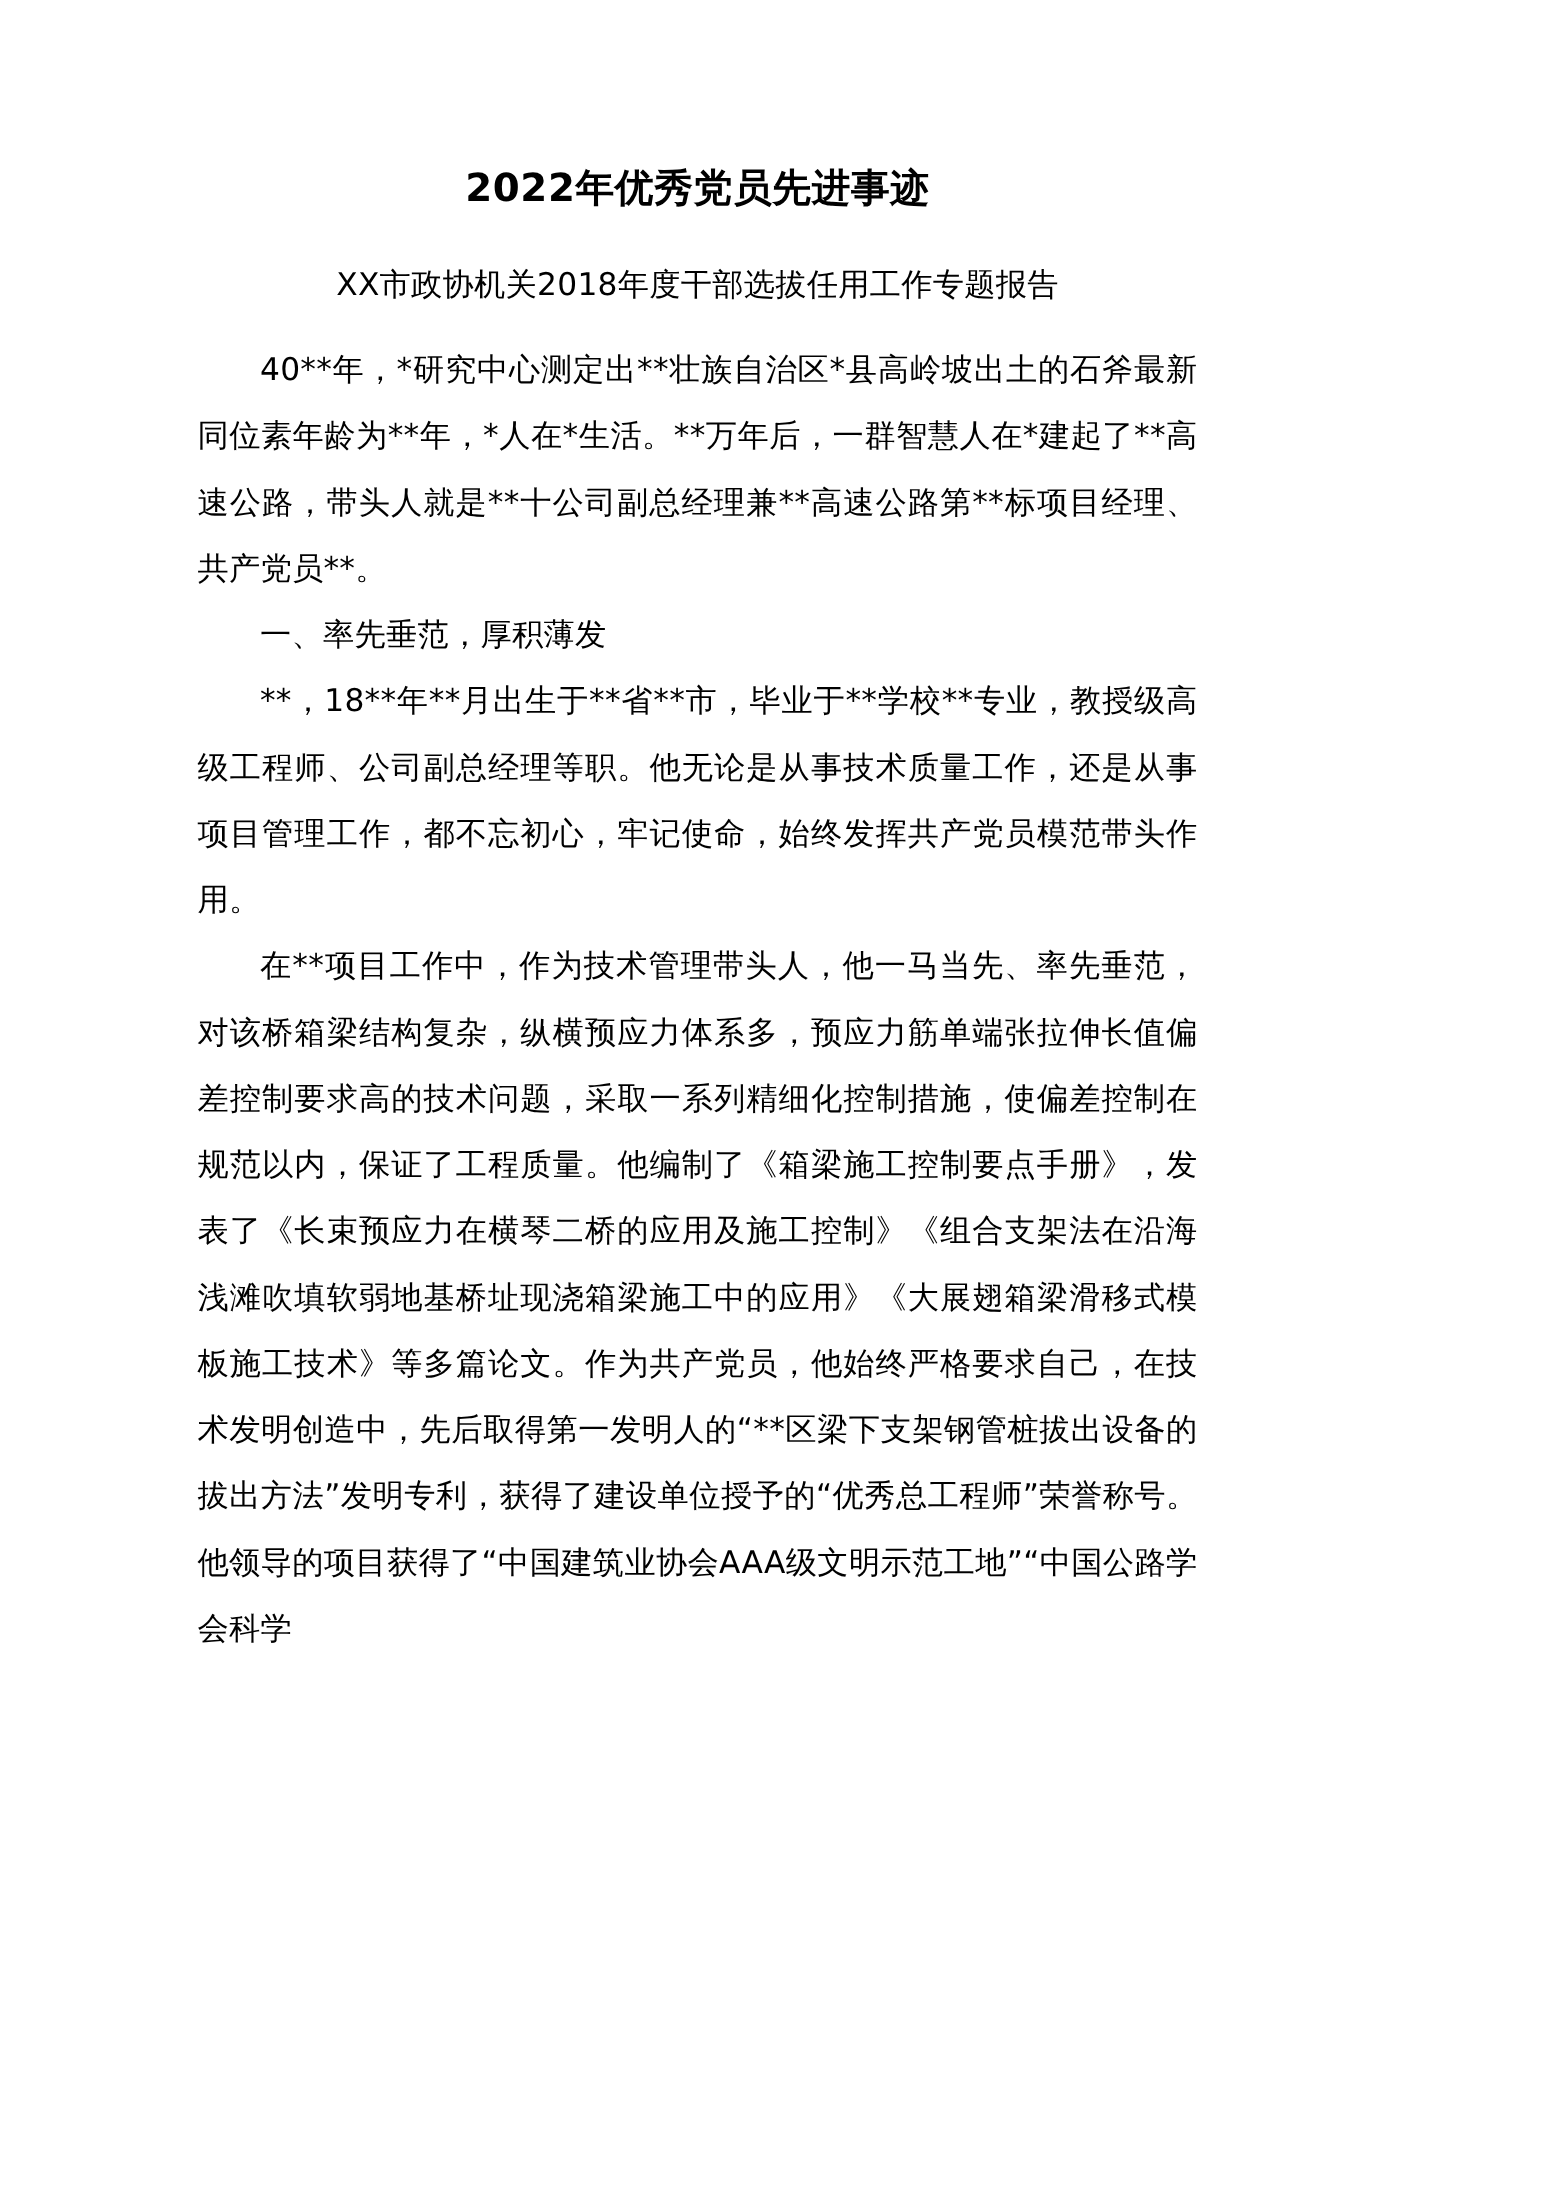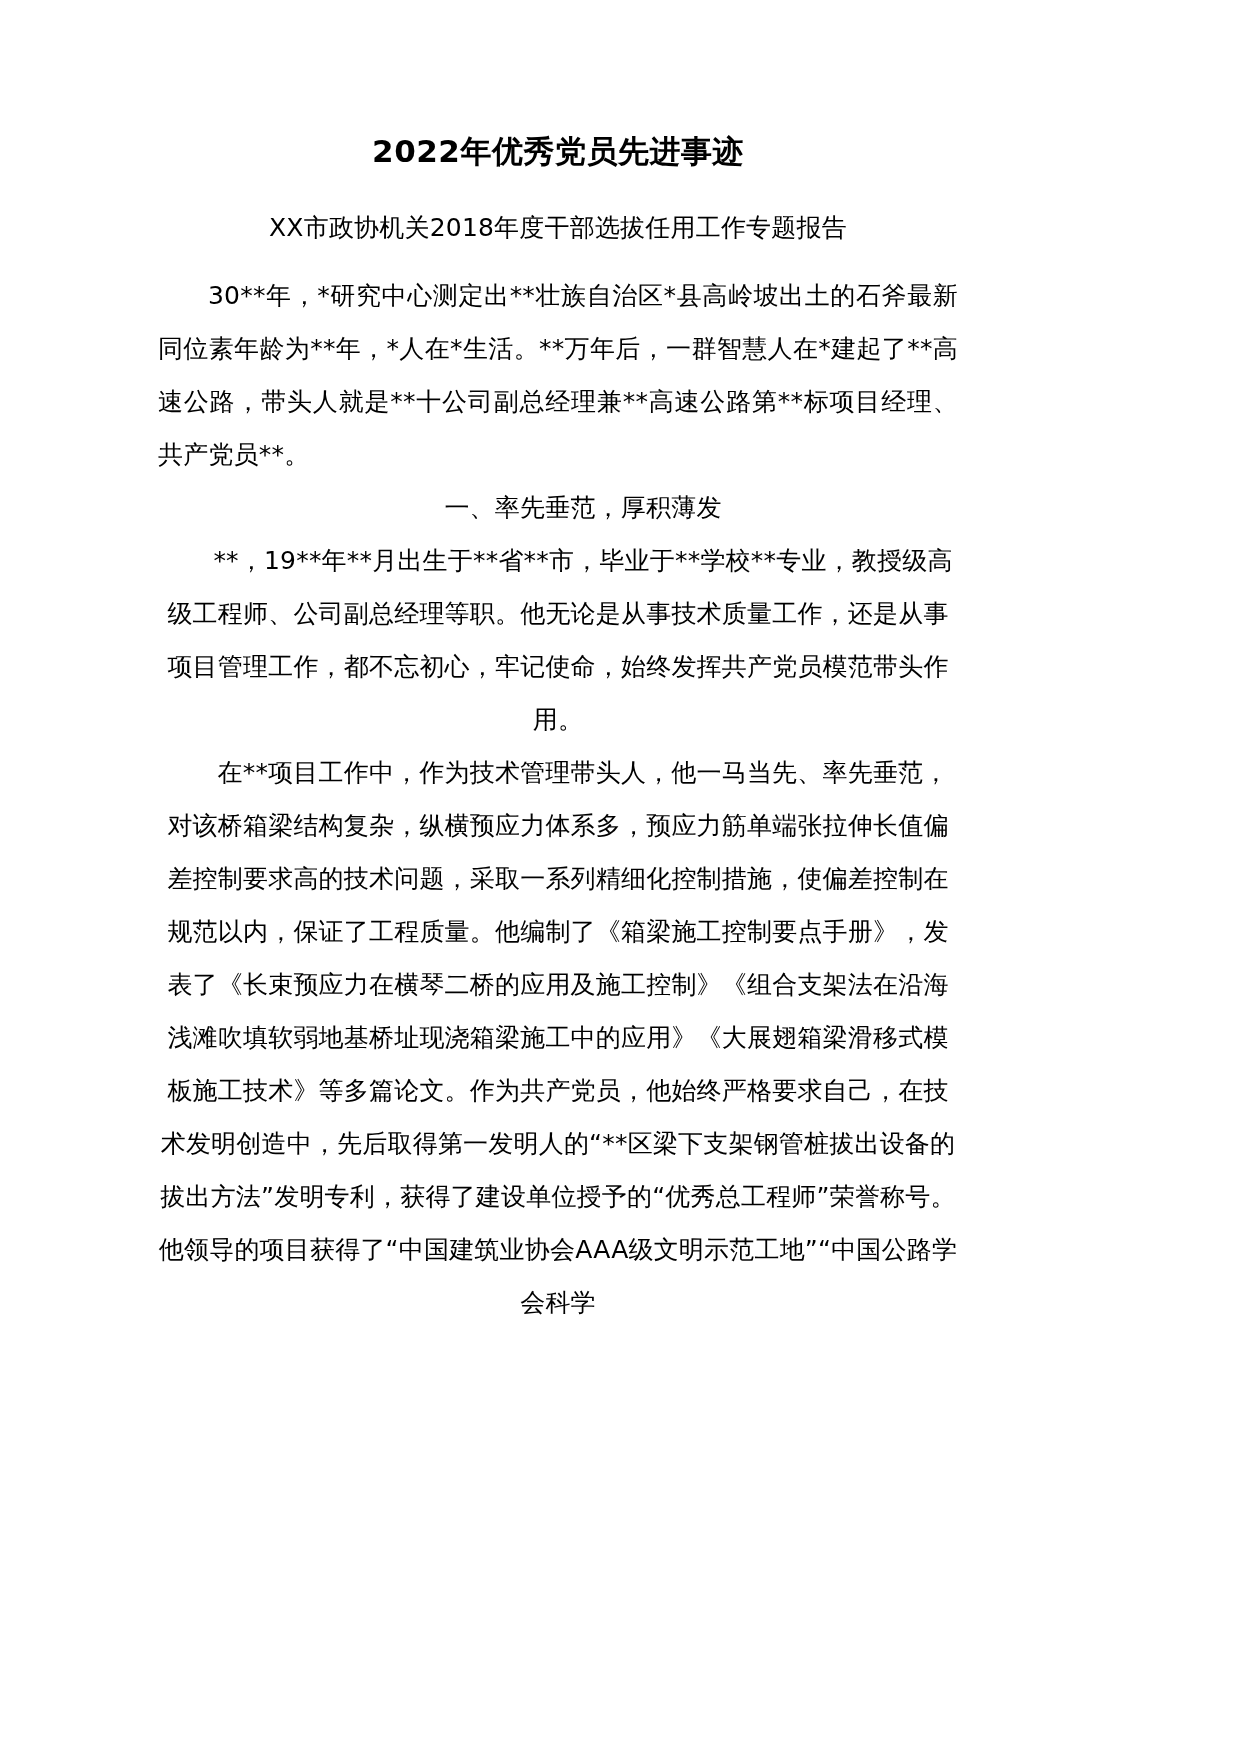--- a/index.html
+++ b/index.html
@@ -57,35 +57,34 @@
     text-justify: inter-ideograph;
     text-indent: 50px;
     letter-spacing: 0.2px;
     word-break: break-all;
   }
   .para.section-heading {
     text-align: left;
   }
   .para + .para {
     margin-top: 0;
-    text-align: center;
   }
 </style>
 </head>
 <body>
 
 <div class="page">
   <div class="content">
 
     <h1 class="doc-title">2022年优秀党员先进事迹</h1>
 
     <p class="subtitle">XX市政协机关2018年度干部选拔任用工作专题报告</p>
 
-    <p class="para">30**年，*研究中心测定出**壮族自治区*县高岭坡出土的石斧最新同位素年龄为**年，*人在*生活。**万年后，一群智慧人在*建起了**高速公路，带头人就是**十公司副总经理兼**高速公路第**标项目经理、共产党员**。</p>
+    <p class="para">40**年，*研究中心测定出**壮族自治区*县高岭坡出土的石斧最新同位素年龄为**年，*人在*生活。**万年后，一群智慧人在*建起了**高速公路，带头人就是**十公司副总经理兼**高速公路第**标项目经理、共产党员**。</p>
 
     <p class="para section-heading">一、率先垂范，厚积薄发</p>
 
-    <p class="para">**，19**年**月出生于**省**市，毕业于**学校**专业，教授级高级工程师、公司副总经理等职。他无论是从事技术质量工作，还是从事项目管理工作，都不忘初心，牢记使命，始终发挥共产党员模范带头作用。</p>
+    <p class="para">**，18**年**月出生于**省**市，毕业于**学校**专业，教授级高级工程师、公司副总经理等职。他无论是从事技术质量工作，还是从事项目管理工作，都不忘初心，牢记使命，始终发挥共产党员模范带头作用。</p>
 
     <p class="para">在**项目工作中，作为技术管理带头人，他一马当先、率先垂范，对该桥箱梁结构复杂，纵横预应力体系多，预应力筋单端张拉伸长值偏差控制要求高的技术问题，采取一系列精细化控制措施，使偏差控制在规范以内，保证了工程质量。他编制了《箱梁施工控制要点手册》，发表了《长束预应力在横琴二桥的应用及施工控制》《组合支架法在沿海浅滩吹填软弱地基桥址现浇箱梁施工中的应用》《大展翅箱梁滑移式模板施工技术》等多篇论文。作为共产党员，他始终严格要求自己，在技术发明创造中，先后取得第一发明人的“**区梁下支架钢管桩拔出设备的拔出方法”发明专利，获得了建设单位授予的“优秀总工程师”荣誉称号。他领导的项目获得了“中国建筑业协会AAA级文明示范工地”“中国公路学会科学</p>
 
   </div>
 </div>
 
 </body></html>

